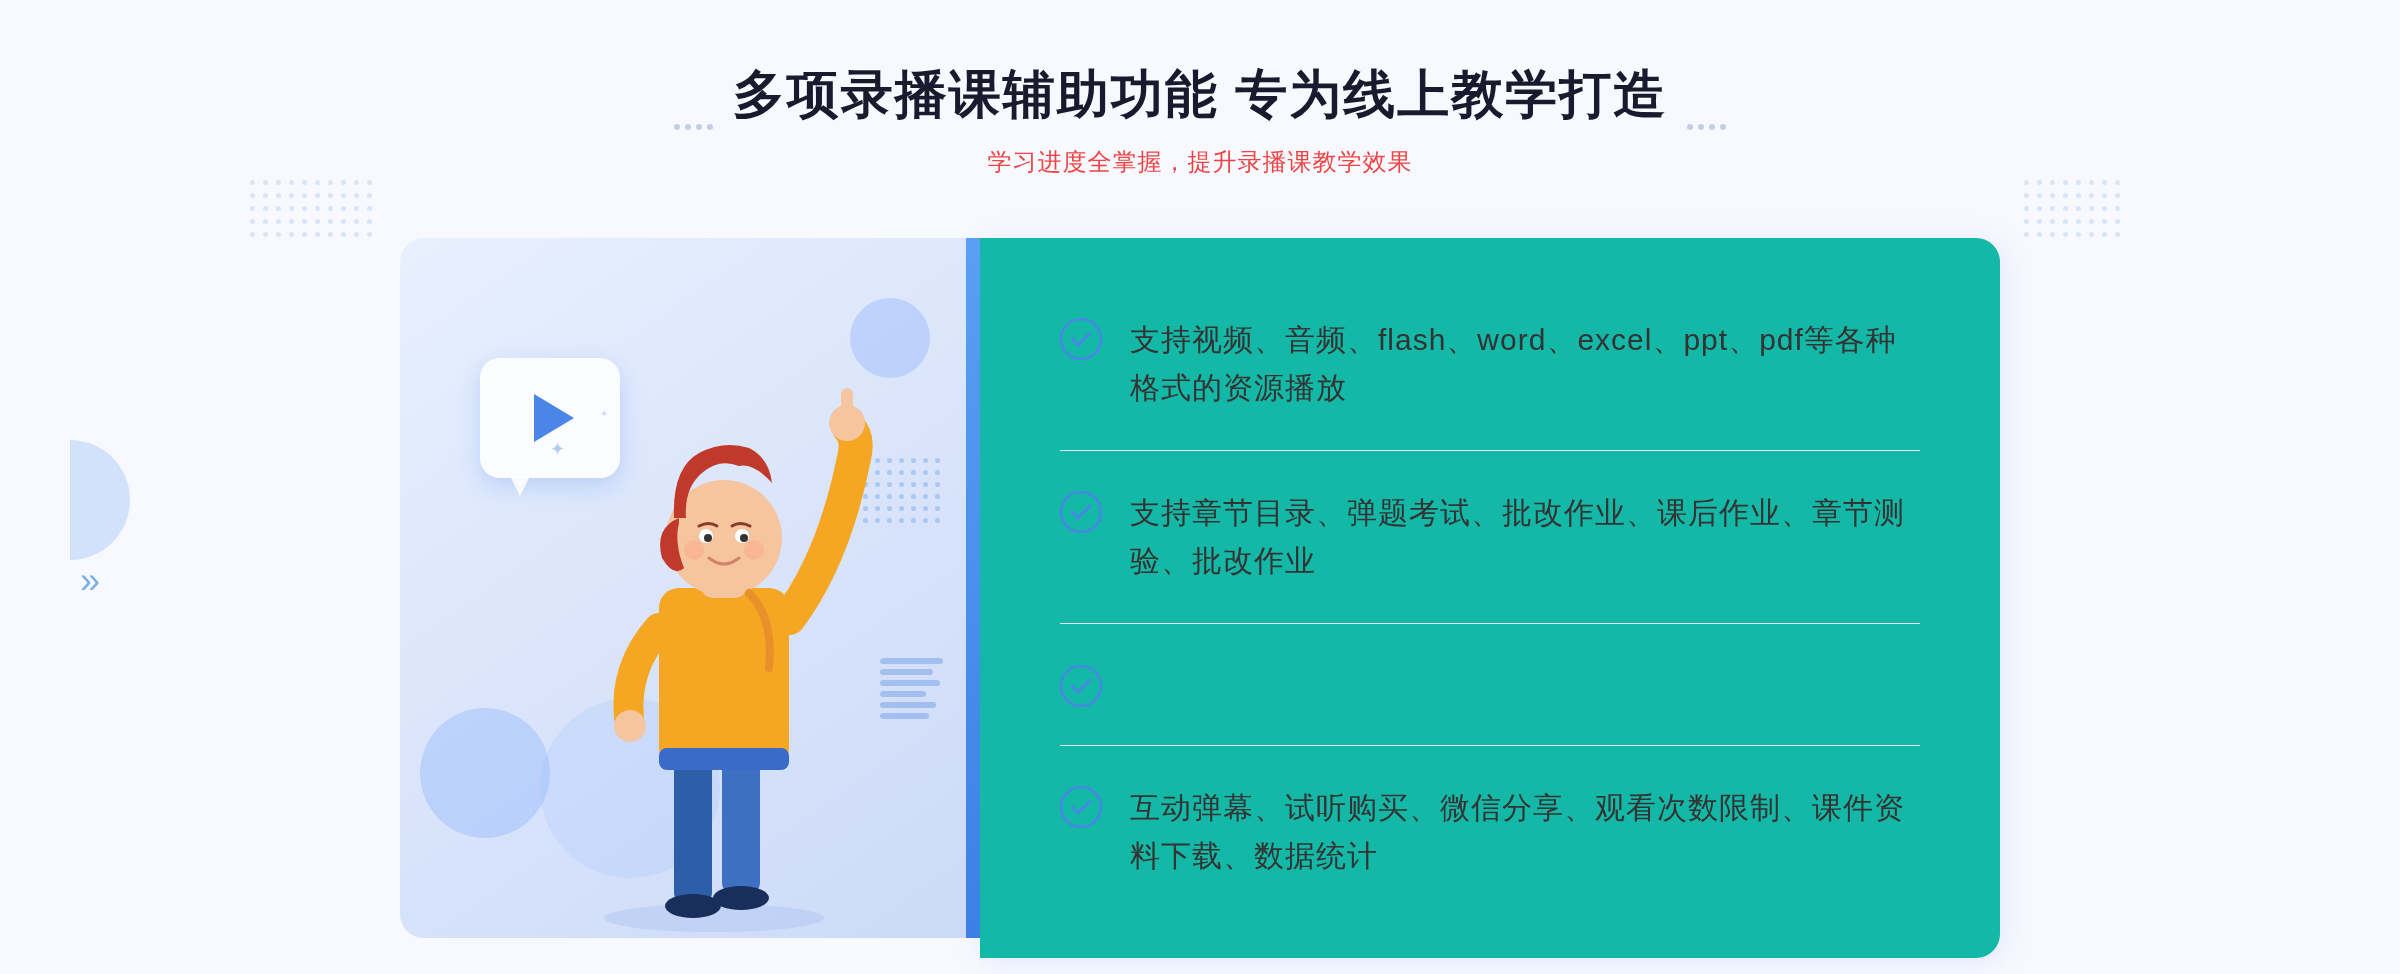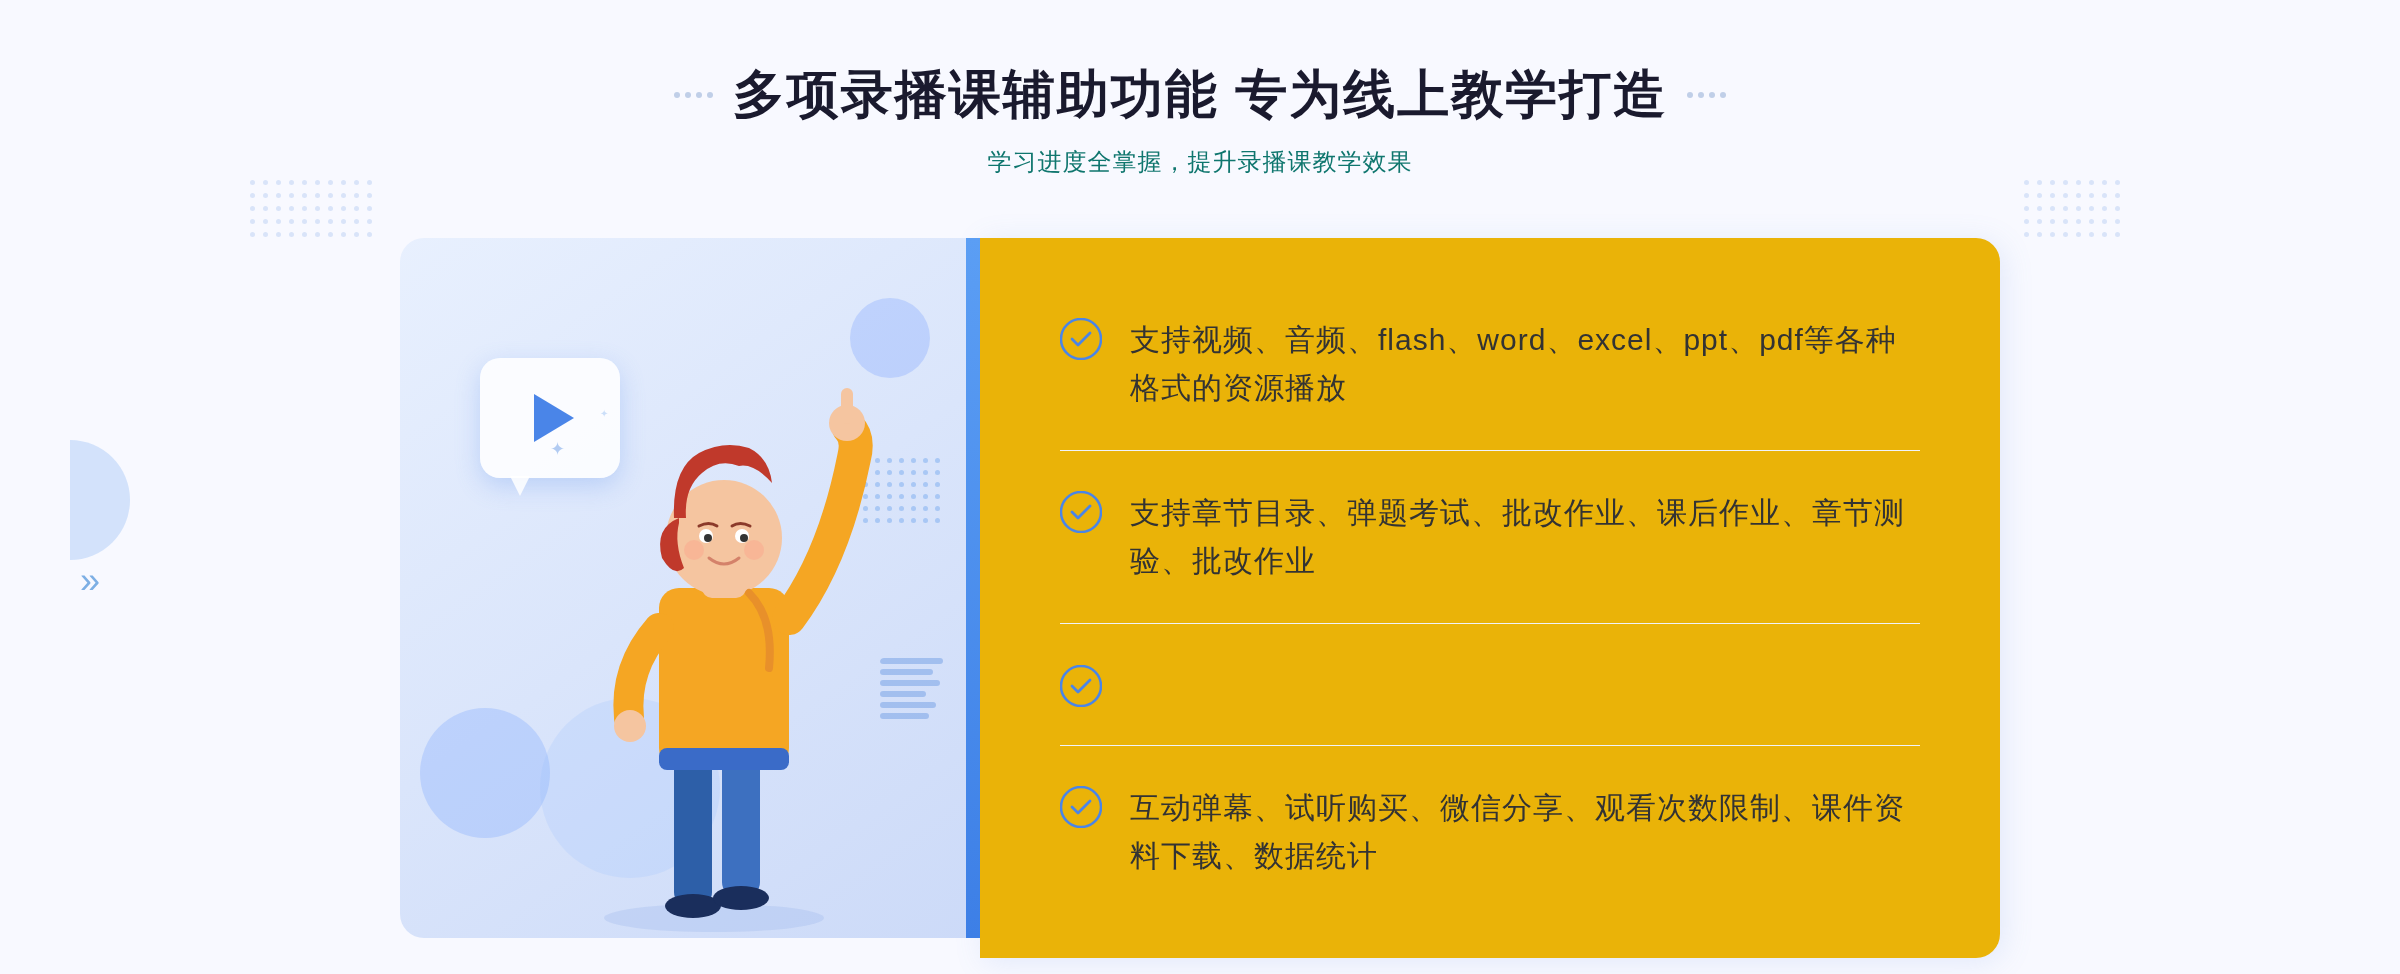--- a/index.html
+++ b/index.html
@@ -68,21 +68,21 @@
     
     .header-section {
       text-align: center;
       margin-bottom: 60px;
       position: relative;
       z-index: 2;
     }
 
     .header-decorators {
       display: flex;
-      align-items: center;
+      align-items: flex-end;
       justify-content: center;
       gap: 20px;
       margin-bottom: 16px;
     }
 
     .decorator-dots {
       display: flex;
       gap: 5px;
       align-items: center;
     }
@@ -96,21 +96,21 @@
 
     .main-title {
       font-size: 52px;
       font-weight: 700;
       color: #1a1a2e;
       letter-spacing: 2px;
     }
 
     .sub-title {
       font-size: 24px;
-      color: #0f766e;
+      color: #ef4444;
       margin-top: 9px;
       font-weight: 400;
       letter-spacing: 1px;
     }
 
     
     .content-area {
       display: flex;
       width: 1600px;
       height: 720px;
@@ -251,21 +251,21 @@
       bottom: 0;
       left: 50%;
       transform: translateX(-40%);
       width: 340px;
       height: 580px;
     }
 
     
     .features-panel {
       flex: 1;
-      background: #eab308;
+      background: #14b8a6;
       border-radius: 0 24px 24px 0;
       padding: 50px 80px;
       display: flex;
       flex-direction: column;
       justify-content: space-around;
       box-shadow: 4px 4px 30px rgba(100, 140, 220, 0.15);
     }
 
     .feature-item {
       display: flex;

